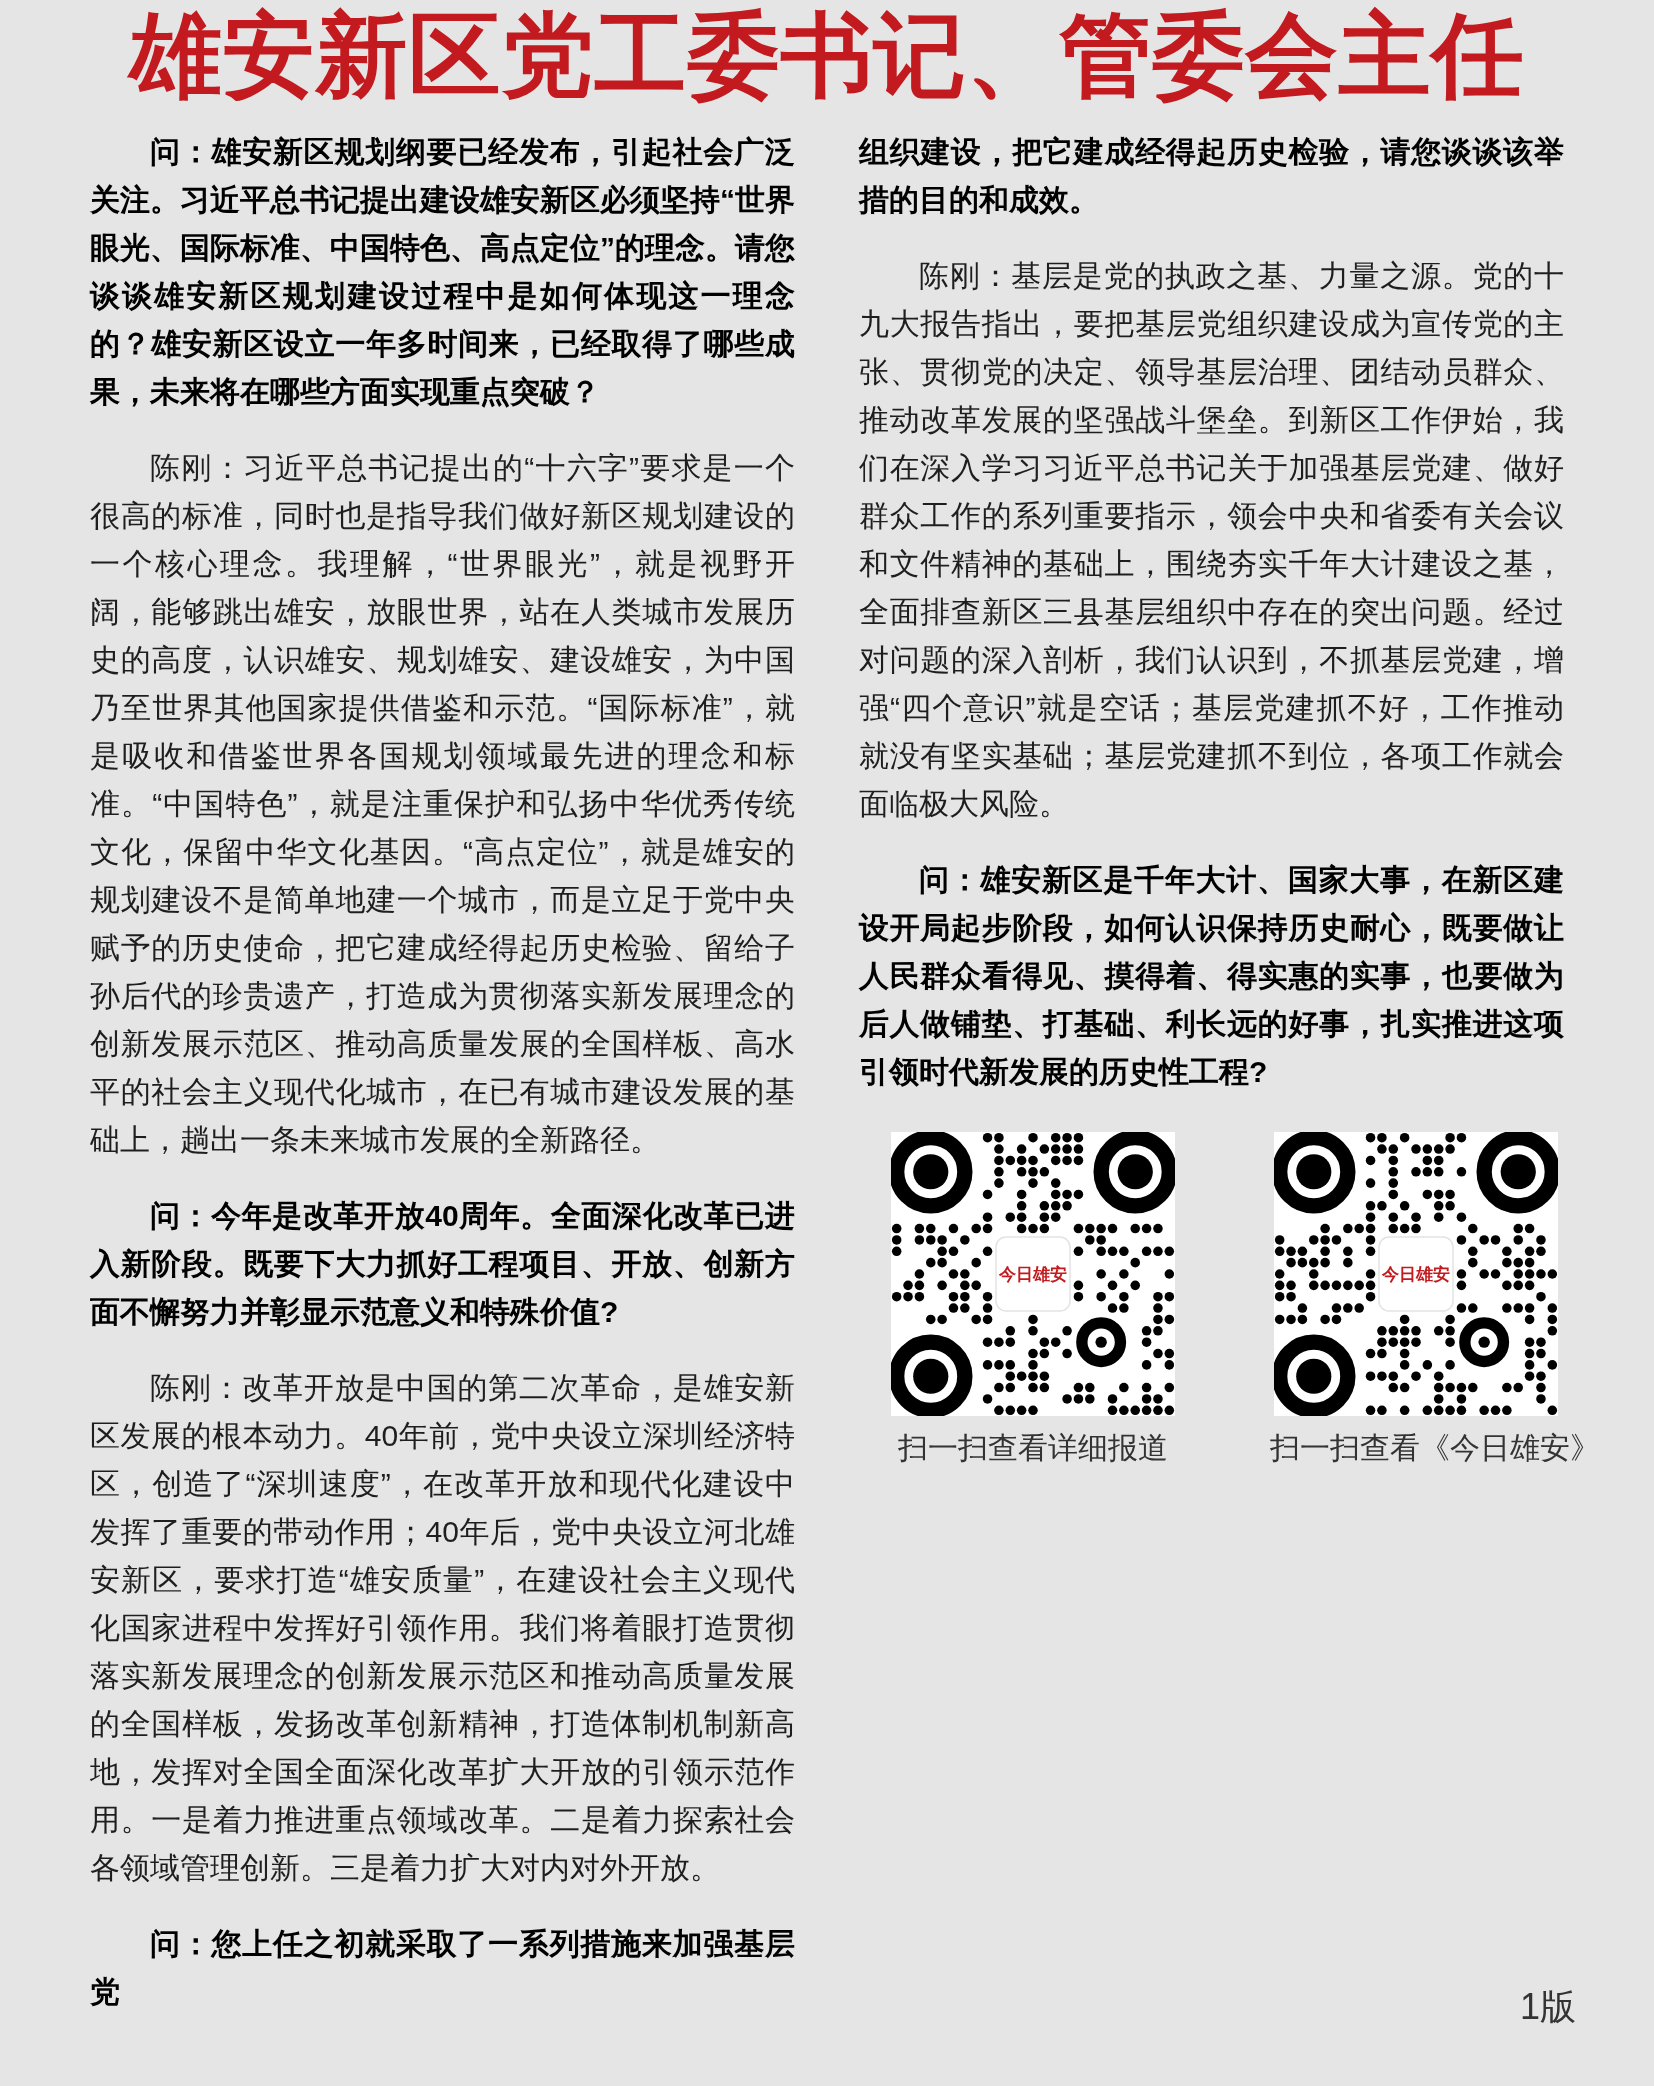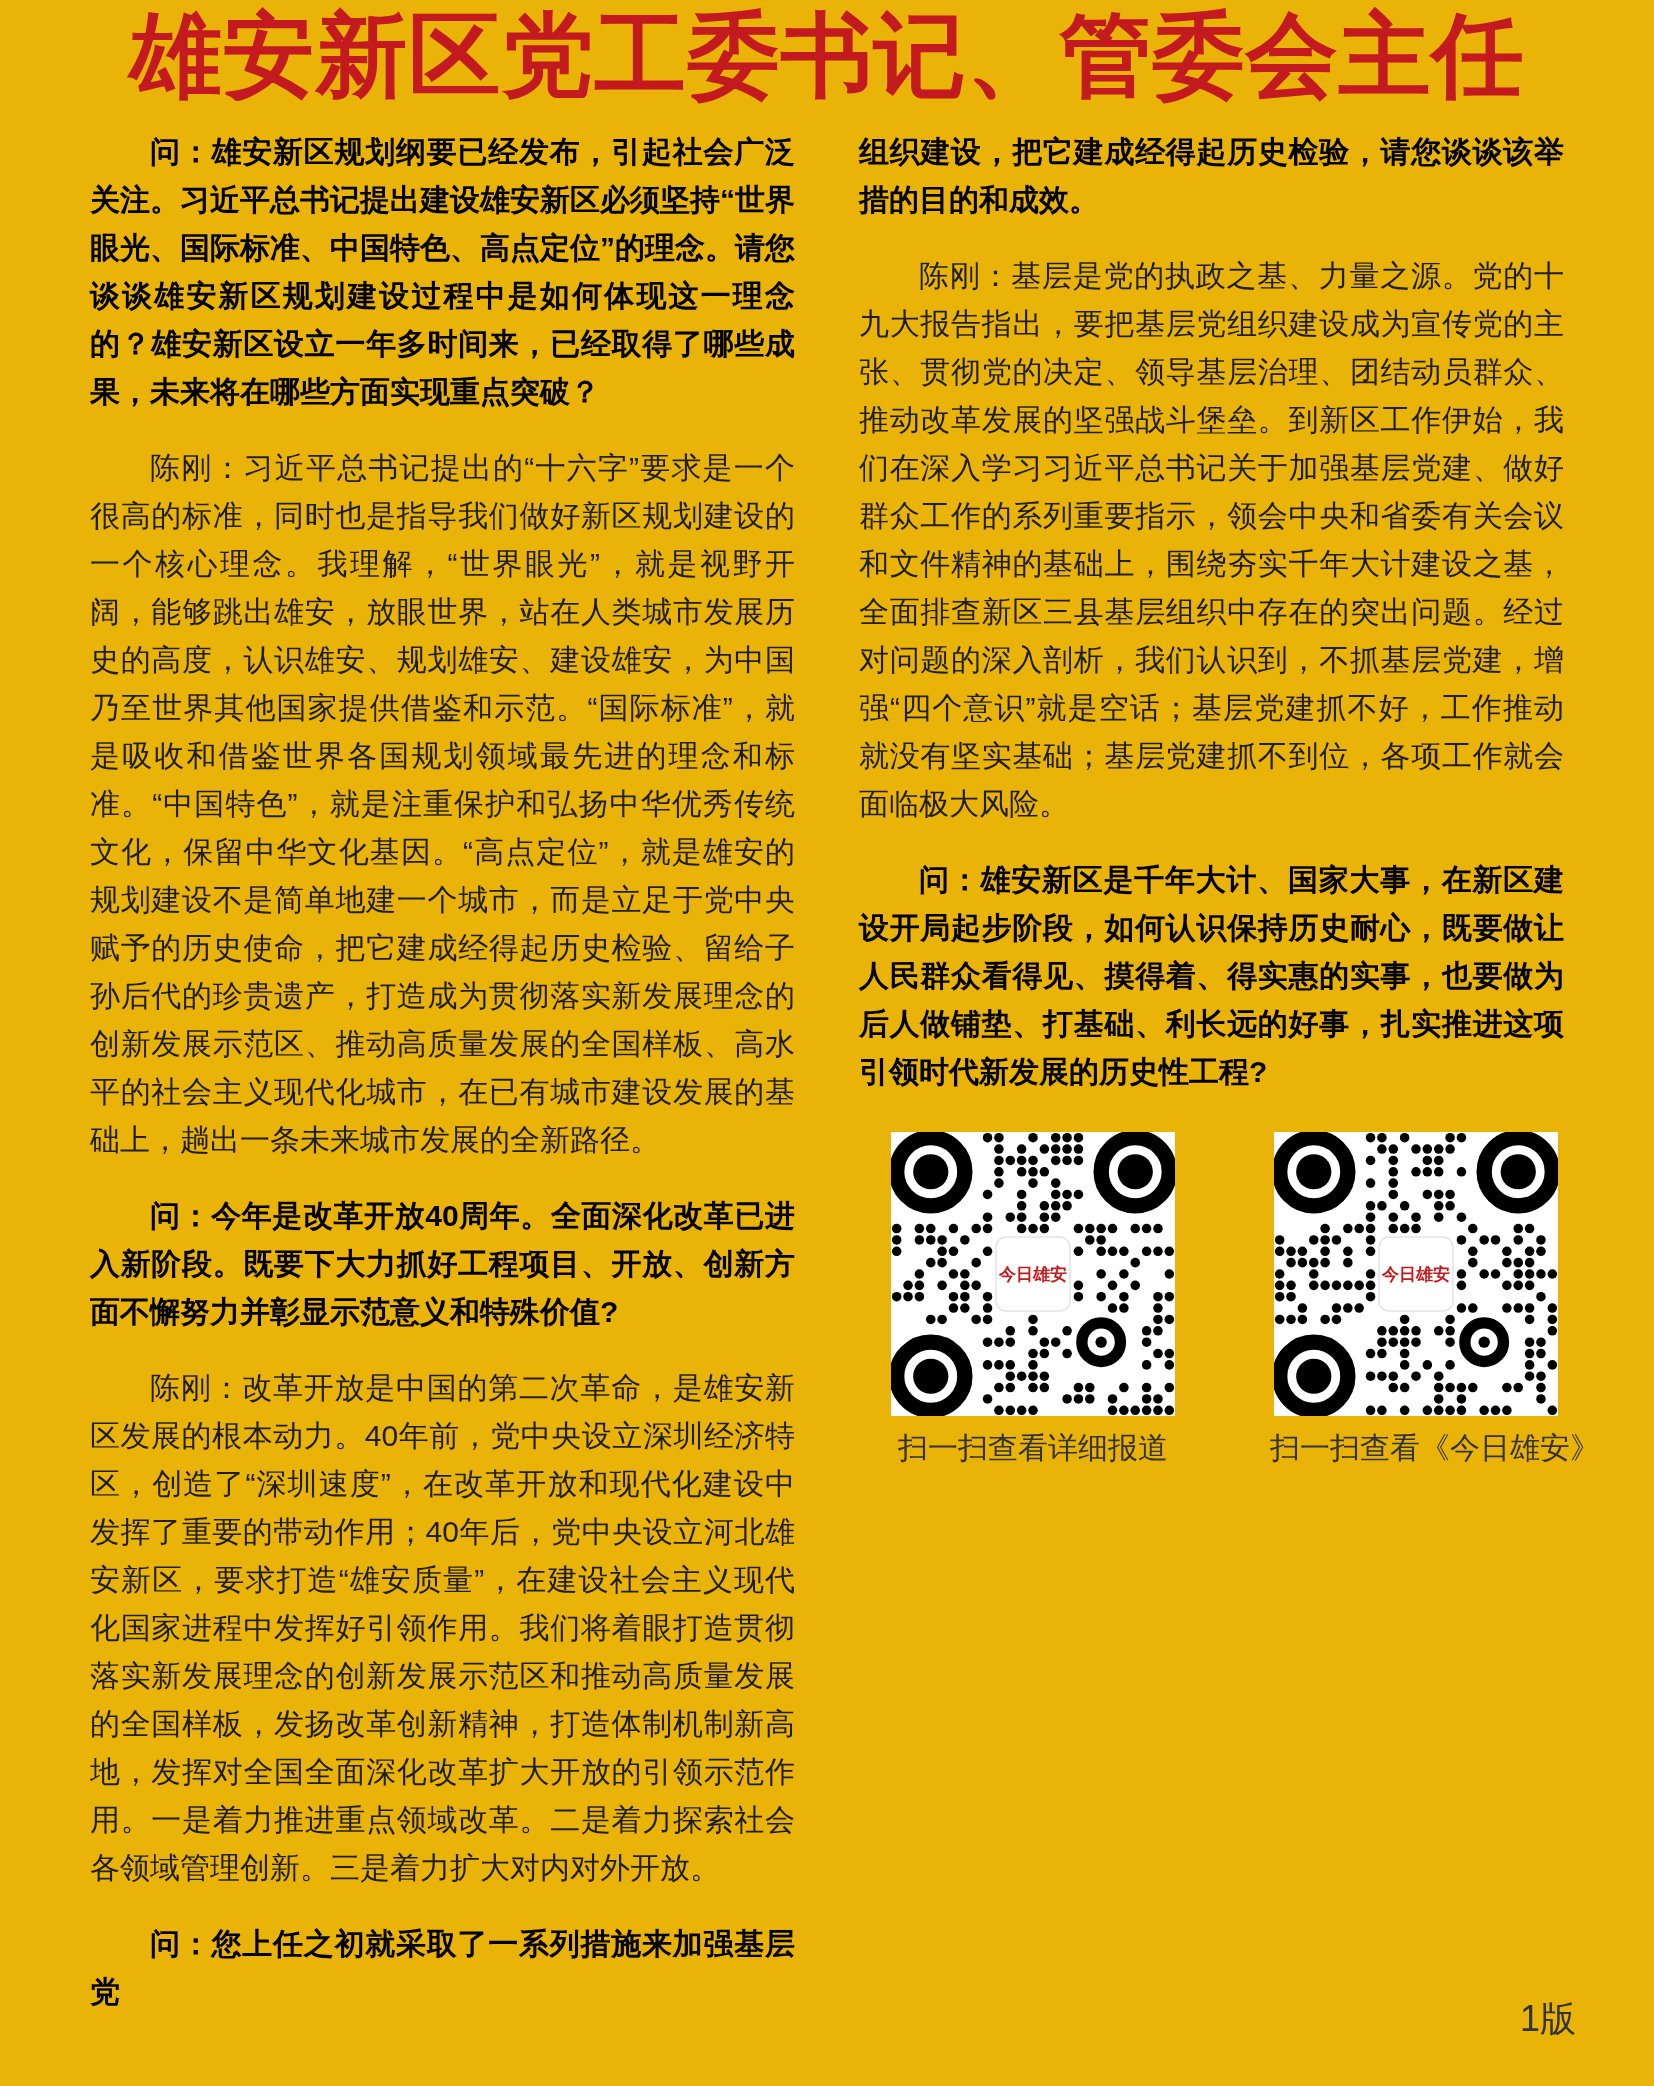--- a/index.html
+++ b/index.html
@@ -5,21 +5,21 @@
   html, body {
     margin: 0;
     padding: 0;
     background: #ffffff;
   }
   .page {
     position: relative;
     width: 1654px;
     height: 2086px;
     margin: 0 auto;
-    background: #eab308;
+    background: #e5e5e5;
     overflow: hidden;
     font-family: "Liberation Sans", "DejaVu Sans", sans-serif;
   }
   .title-block {
     margin-top: 10px;
     text-align: center;
     font-family: "Liberation Serif", "DejaVu Serif", serif;
     font-weight: 900;
     color: #c21a1e;
     font-size: 92px;
@@ -58,21 +58,21 @@
   .qr-box { width: 284px; height: 284px; display: block; margin: 0 auto; }
   .qr-caption {
     margin-top: 12px;
     font-size: 30px;
     color: #333333;
     white-space: nowrap;
   }
   .page-number {
     position: absolute;
     right: 78px;
-    bottom: 42px;
+    bottom: 54px;
     font-size: 36px;
     color: #333333;
   }
 </style>
 </head>
 <body>
 
 <div class="page">
 
   <div class="title-block">

